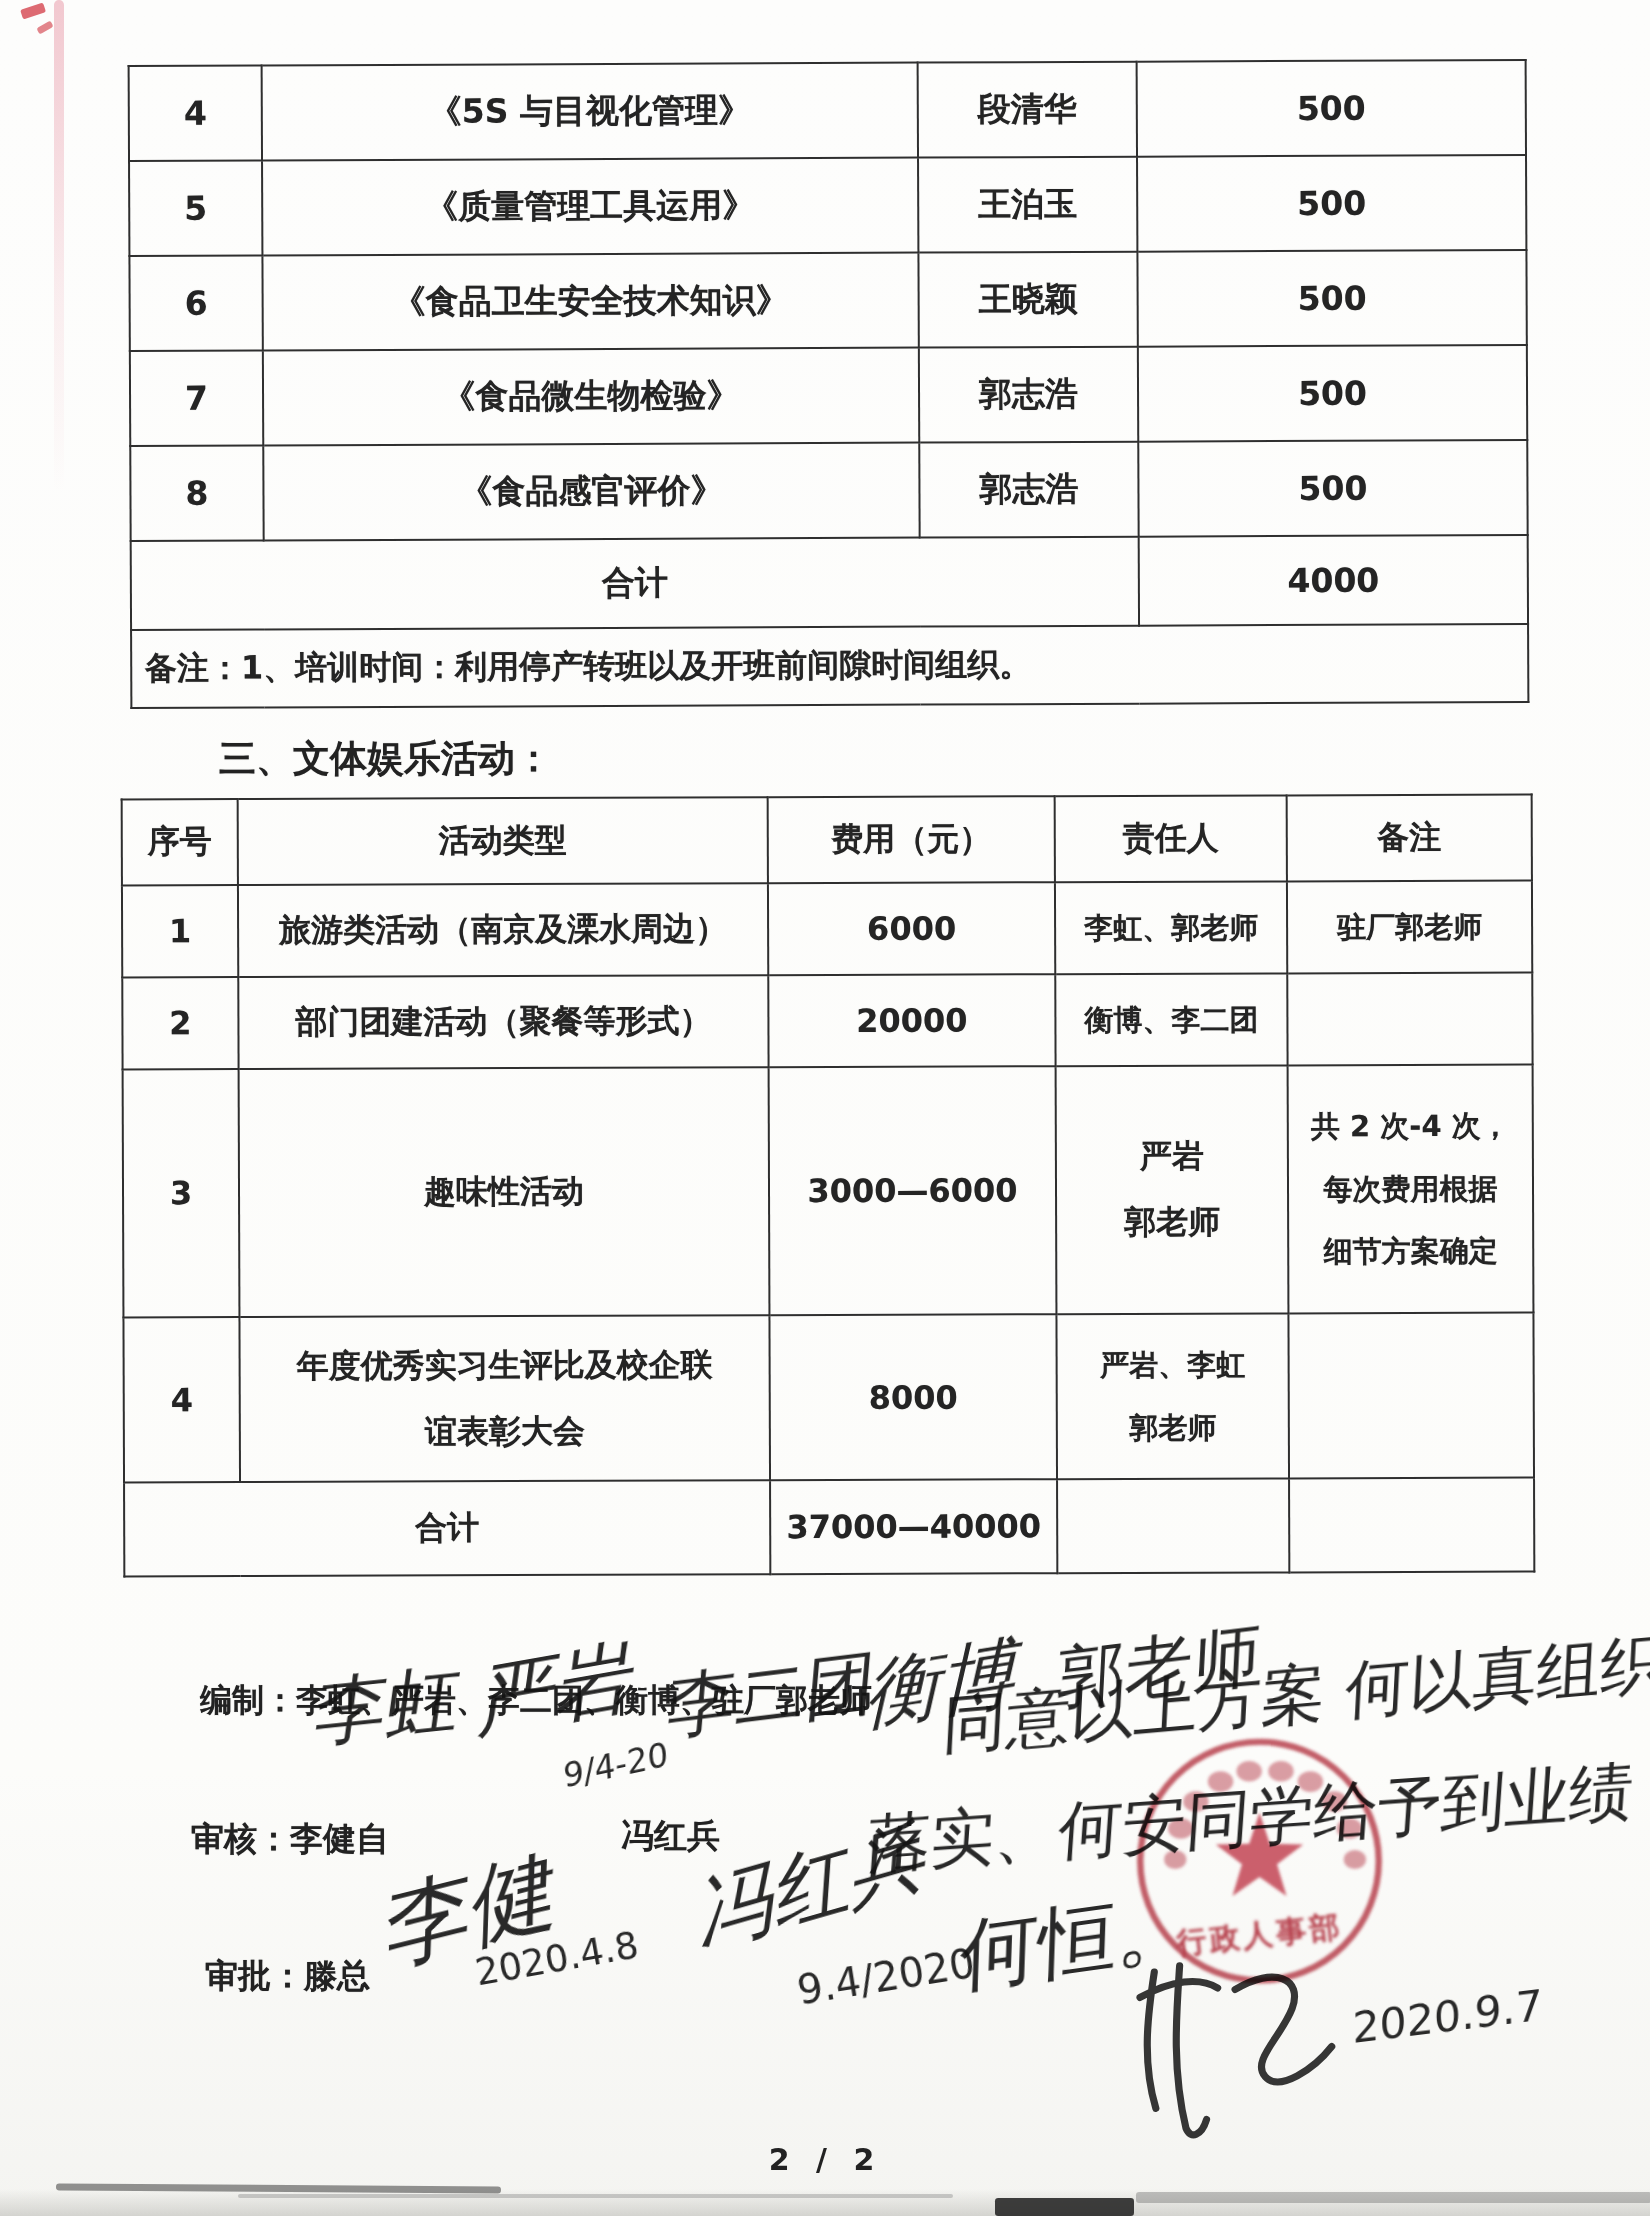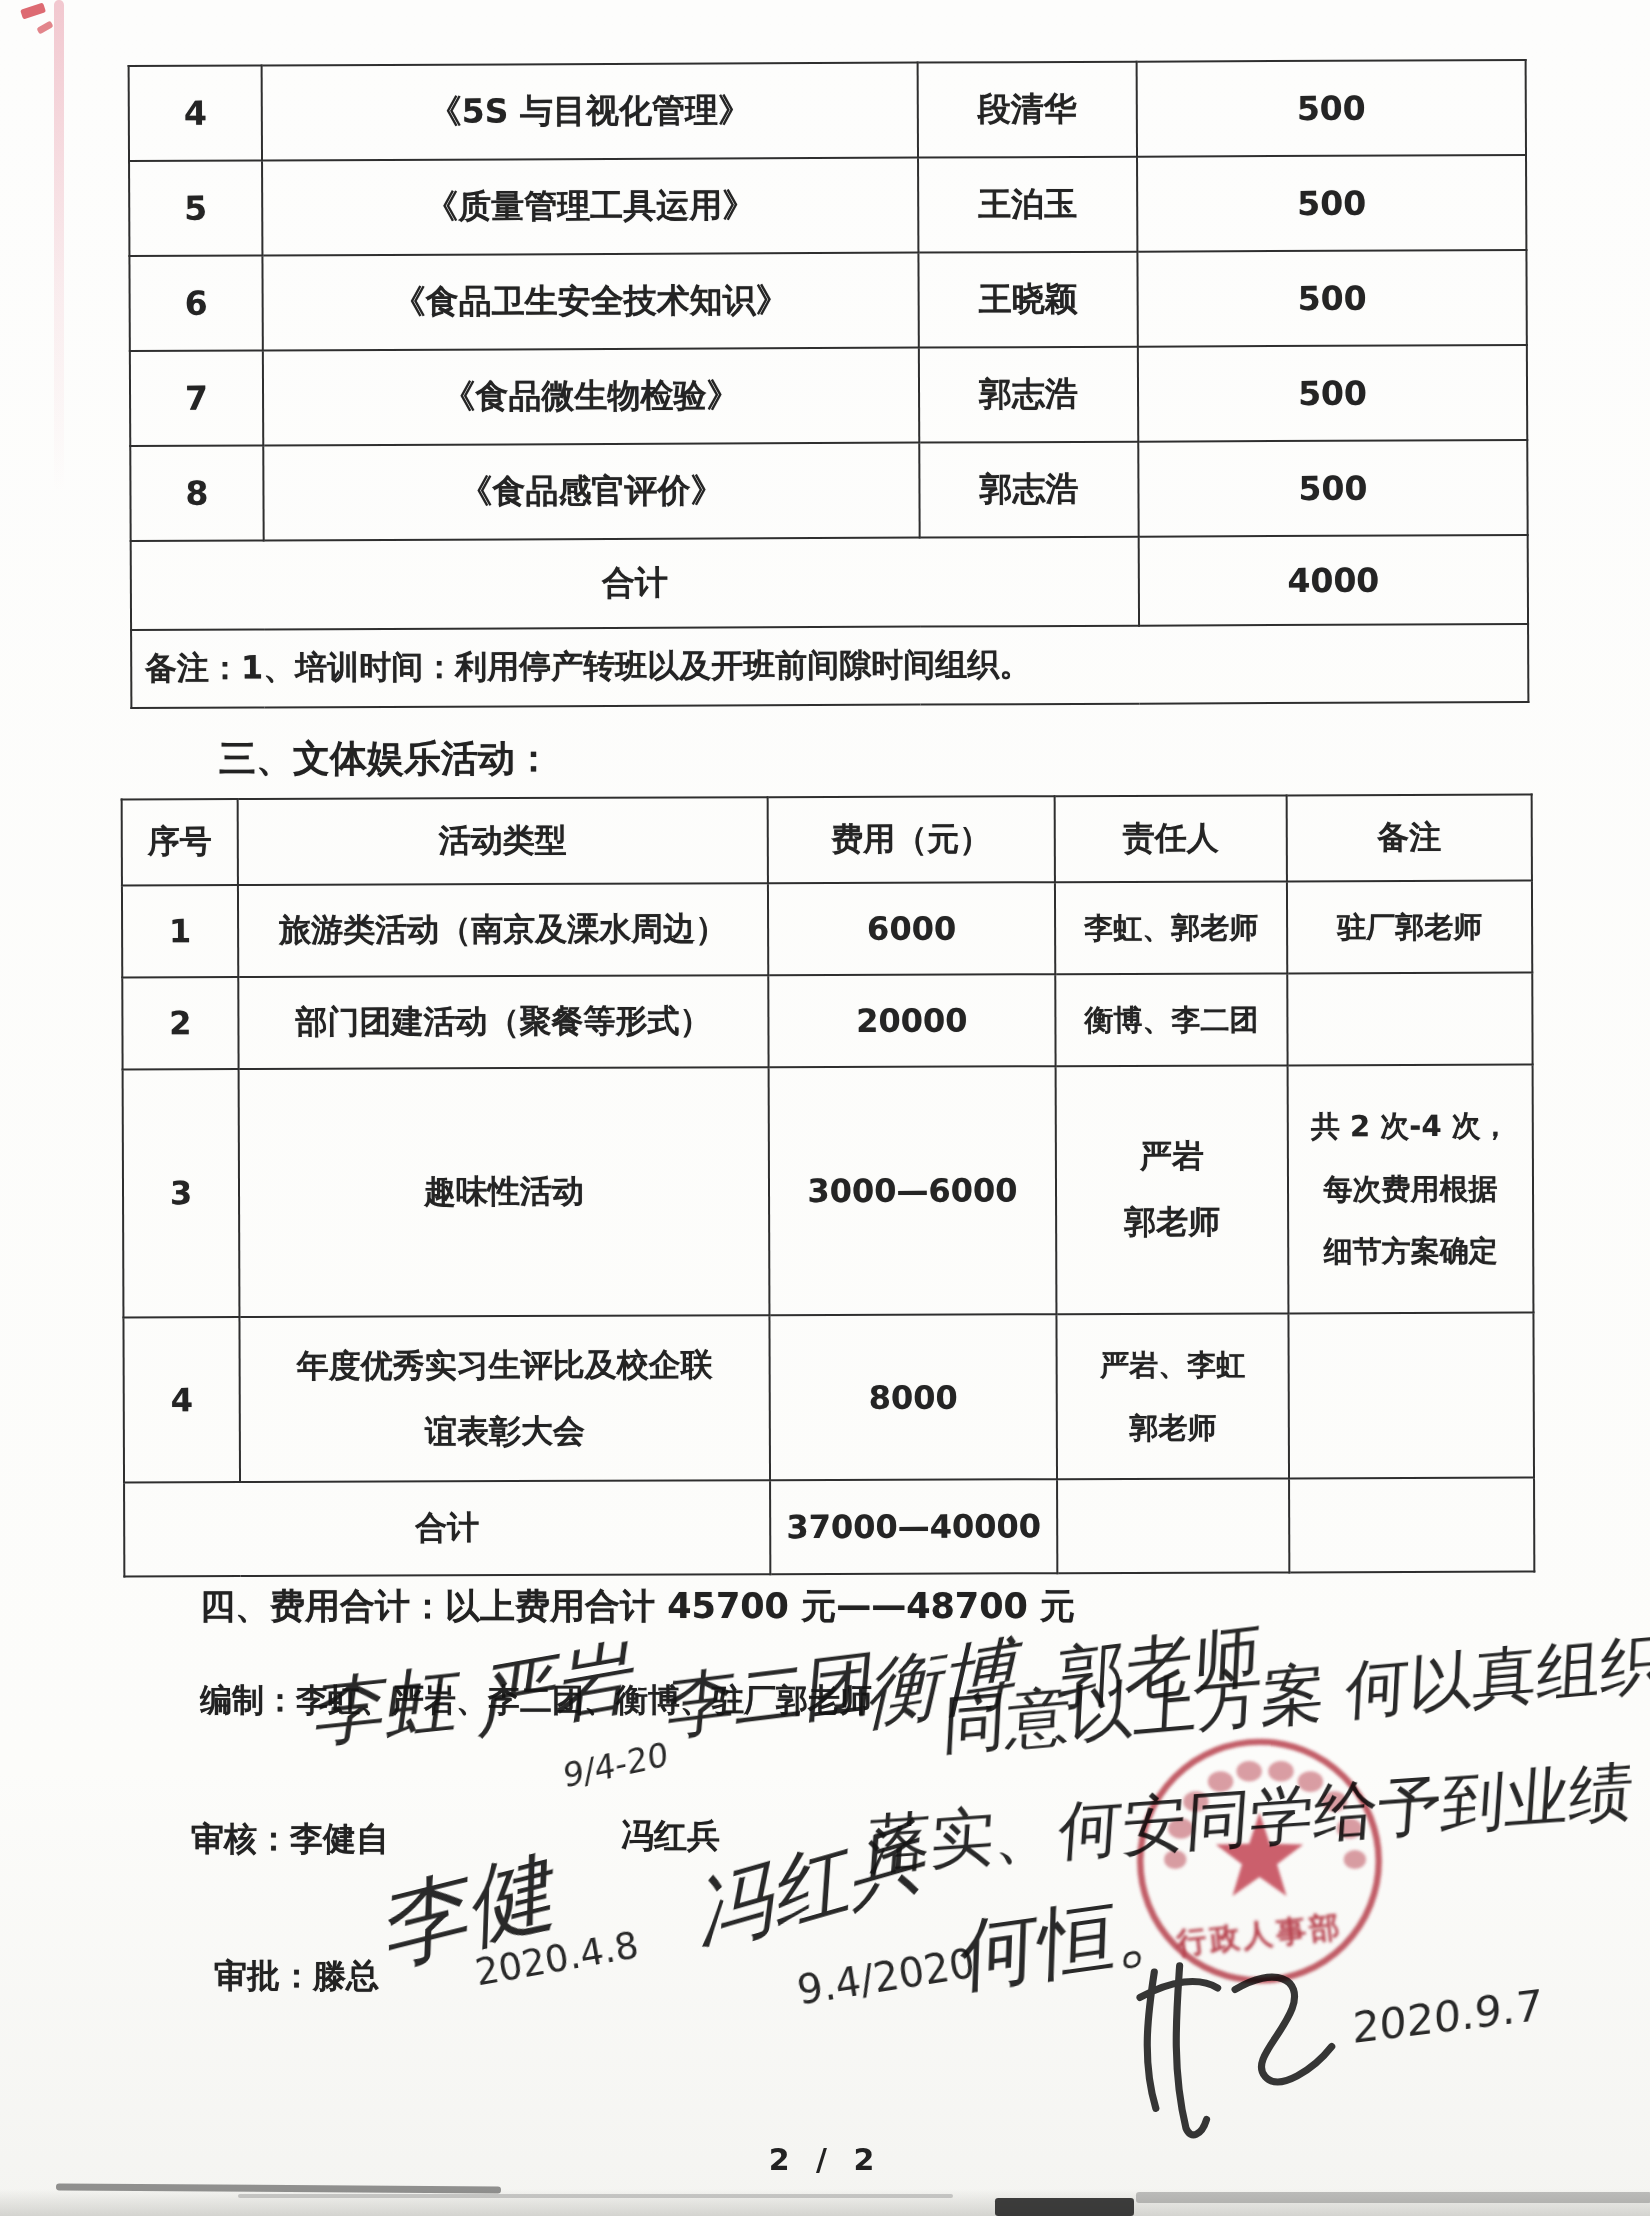--- a/index.html
+++ b/index.html
@@ -152,26 +152,25 @@
     </tr>
     <tr style="height:94px">
       <td colspan="2">合计</td>
       <td>37000—40000</td>
       <td></td>
       <td></td>
     </tr>
   </tbody>
     </table>
 
-  <div class="printed" style="left:200px;top:1583px;font-size:35px;">四、费用合计：以上费用合计 45700 元——48700 元</div>
 
   <div class="printed" style="left:200px;top:1633px;font-size:32px;margin-top:46px;">编制：李虹、严岩、李二团、衡博、驻厂郭老师</div>
   <div class="printed" style="left:191px;top:1817px;font-size:33px;">审核：李健自</div>
   <div class="printed" style="left:621px;top:1814px;font-size:33px;">冯红兵</div>
-  <div class="printed" style="left:214px;top:1954px;font-size:33px;">审批：滕总</div>
+  <div class="printed" style="left:205px;top:1954px;font-size:33px;">审批：滕总</div>
 
   <div class="hw" style="left:322px;top:1664px;font-size:73px;transform:rotate(-6deg) skewX(-14deg);">李虹</div>
   <div class="hw" style="left:488px;top:1648px;font-size:79px;transform:rotate(-10deg) skewX(-18deg);">严岩</div>
   <div class="hw" style="left:562px;top:1757px;font-size:33px;transform:rotate(-12deg) skewX(-8deg);">9/4-20</div>
   <div class="hw" style="left:671px;top:1660px;font-size:70px;transform:rotate(-7deg) skewX(-12deg);">李二团</div>
   <div class="hw" style="left:883px;top:1642px;font-size:76px;transform:rotate(-9deg) skewX(-22deg);">衡博</div>
   <div class="hw" style="left:1060px;top:1634px;font-size:68px;transform:rotate(-7deg) skewX(-10deg);">郭老师</div>
 
   <div class="hw" style="left:945px;top:1682px;font-size:64px;transform:rotate(-5deg) skewX(-8deg);">同意以上方案 何以真组织</div>
   <div class="hw" style="left:870px;top:1801px;font-size:64px;transform:rotate(-4deg) skewX(-8deg);">落实、何安同学给予到业绩</div>

